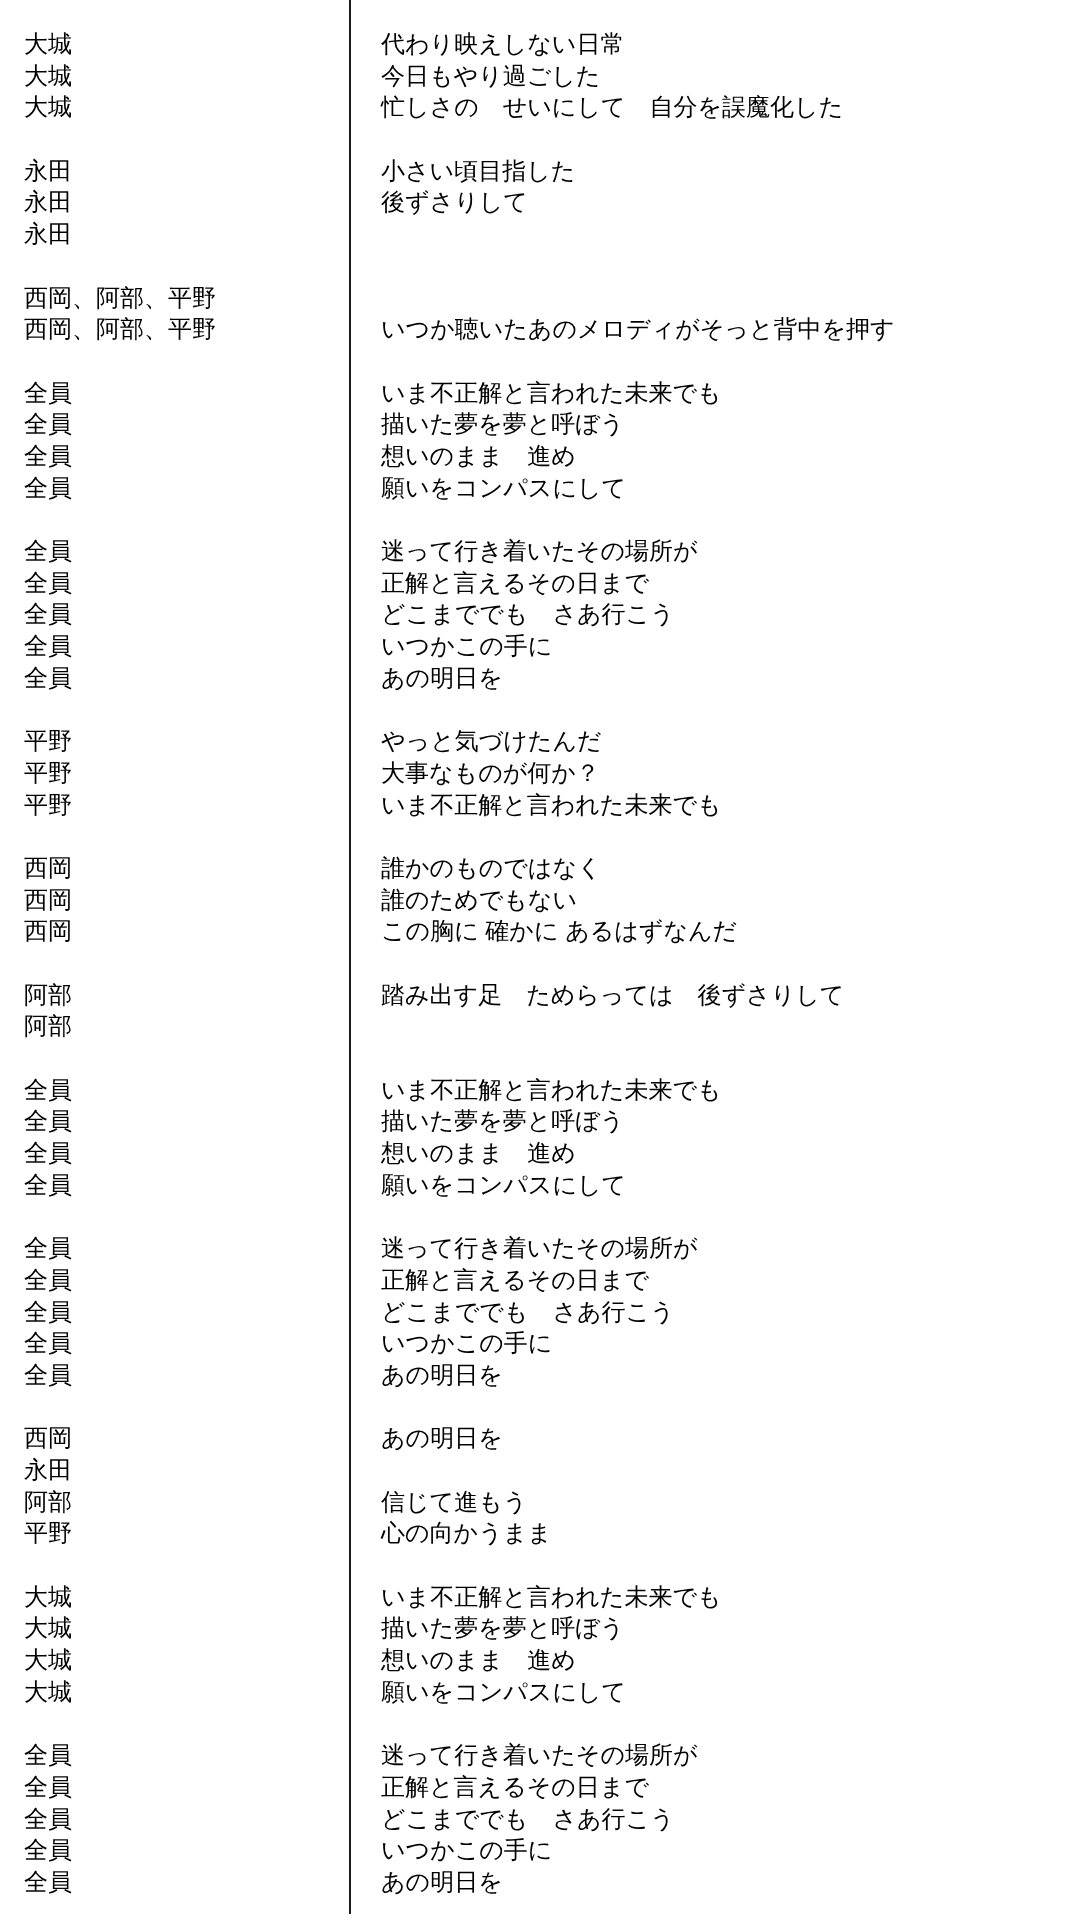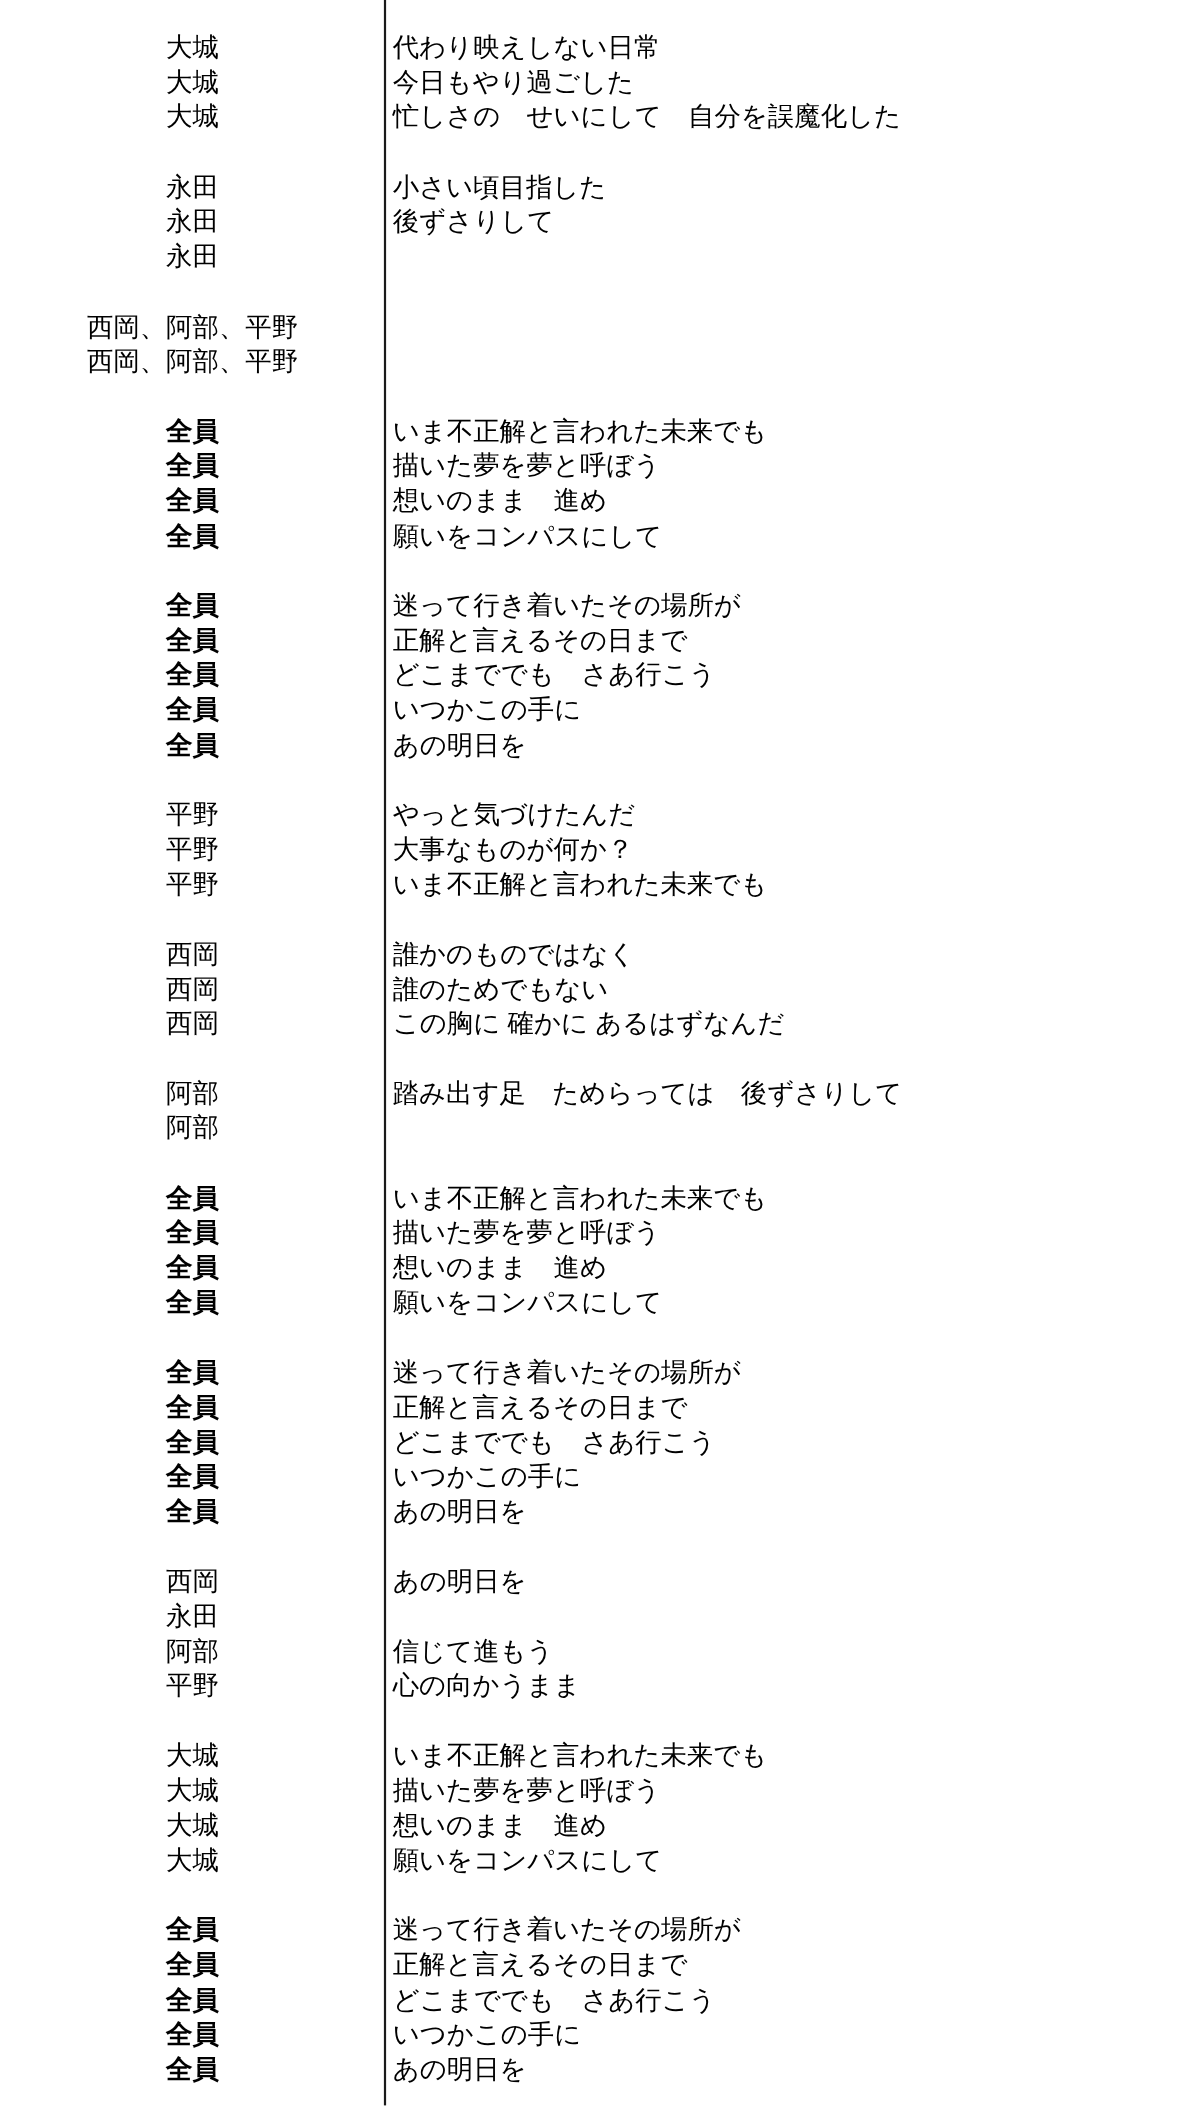--- a/index.html
+++ b/index.html
@@ -41,24 +41,25 @@
     display: flex;
     align-items: center;
     height: 31.7px;
     font-size: 24px;
     line-height: 31.7px;
     white-space: pre;
   }
   .singer {
     width: 350px;
     flex: 0 0 350px;
-    text-align: center;
+    text-align: left;
+    margin-left: 24px;
   }
   .section.bold .singer {
-    font-weight: bold;
+    font-weight: normal;
   }
   .lyric {
     padding-left: 7px;
     text-align: center;
   }
 </style>
 </head>
 <body style="--page-bg: #ffffff; --text-color: #000000; --divider-color: #1a1a1a;">
 
 <div class="page">
@@ -69,21 +70,21 @@
         <div class="row"><div class="singer">大城</div><div class="lyric">今日もやり過ごした</div></div>
         <div class="row"><div class="singer">大城</div><div class="lyric">忙しさの　せいにして　自分を誤魔化した</div></div>
       </div>
       <div class="section">
         <div class="row"><div class="singer">永田</div><div class="lyric">小さい頃目指した</div></div>
         <div class="row"><div class="singer">永田</div><div class="lyric">後ずさりして</div></div>
         <div class="row"><div class="singer">永田</div></div>
       </div>
       <div class="section">
         <div class="row"><div class="singer">西岡、阿部、平野</div></div>
-        <div class="row"><div class="singer">西岡、阿部、平野</div></div>
+        <div class="row"><div class="singer">西岡、阿部、平野</div><div class="lyric">いつか聴いたあのメロディがそっと背中を押す</div></div>
       </div>
       <div class="section bold">
         <div class="row"><div class="singer">全員</div><div class="lyric">いま不正解と言われた未来でも</div></div>
         <div class="row"><div class="singer">全員</div><div class="lyric">描いた夢を夢と呼ぼう</div></div>
         <div class="row"><div class="singer">全員</div><div class="lyric">想いのまま　進め</div></div>
         <div class="row"><div class="singer">全員</div><div class="lyric">願いをコンパスにして</div></div>
       </div>
       <div class="section bold">
         <div class="row"><div class="singer">全員</div><div class="lyric">迷って行き着いたその場所が</div></div>
         <div class="row"><div class="singer">全員</div><div class="lyric">正解と言えるその日まで</div></div>

